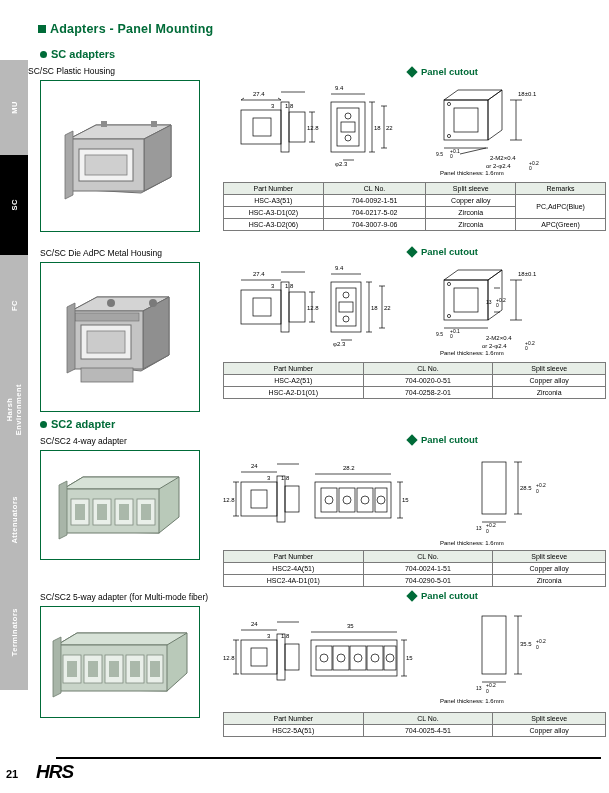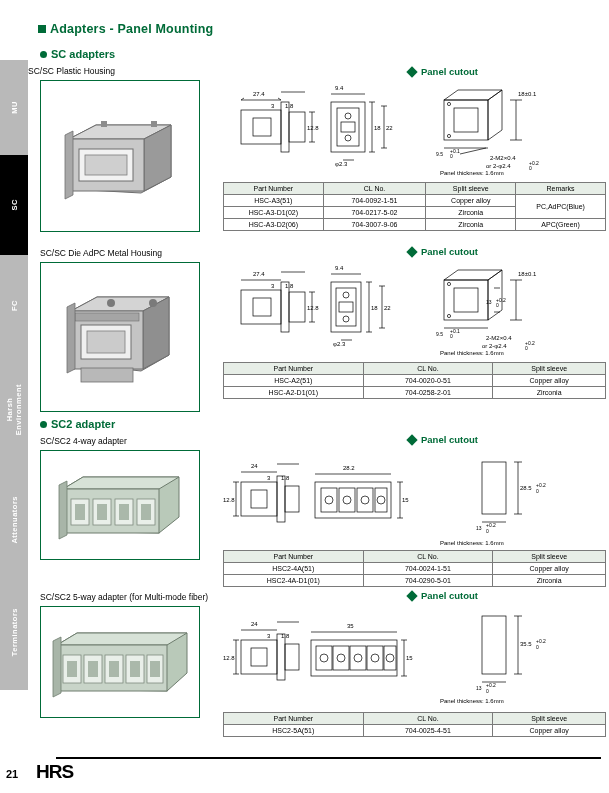--- a/index.html
+++ b/index.html
@@ -112,21 +112,21 @@
     position: absolute; font-size: 6px; color: #000;
   }
 
   
   .footer-num {
     position: absolute; left: 6px; bottom: 13px;
     font-size: 11px; font-weight: bold;
   }
   .footer-logo {
     position: absolute; left: 36px; bottom: 10px;
-    font-size: 19px; font-weight: bold; 
+    font-size: 19px; font-weight: bold; font-style: italic;
     letter-spacing: -1px;
   }
   .footer-rule {
     position: absolute; left: 28px; right: 8px; bottom: 34px;
     border-top: 2px solid #000;
   }
 
   .watermark {
     position: absolute; left: 200px; top: 370px;
     font-size: 22px; color: #e9e9e9; letter-spacing: 4px;

